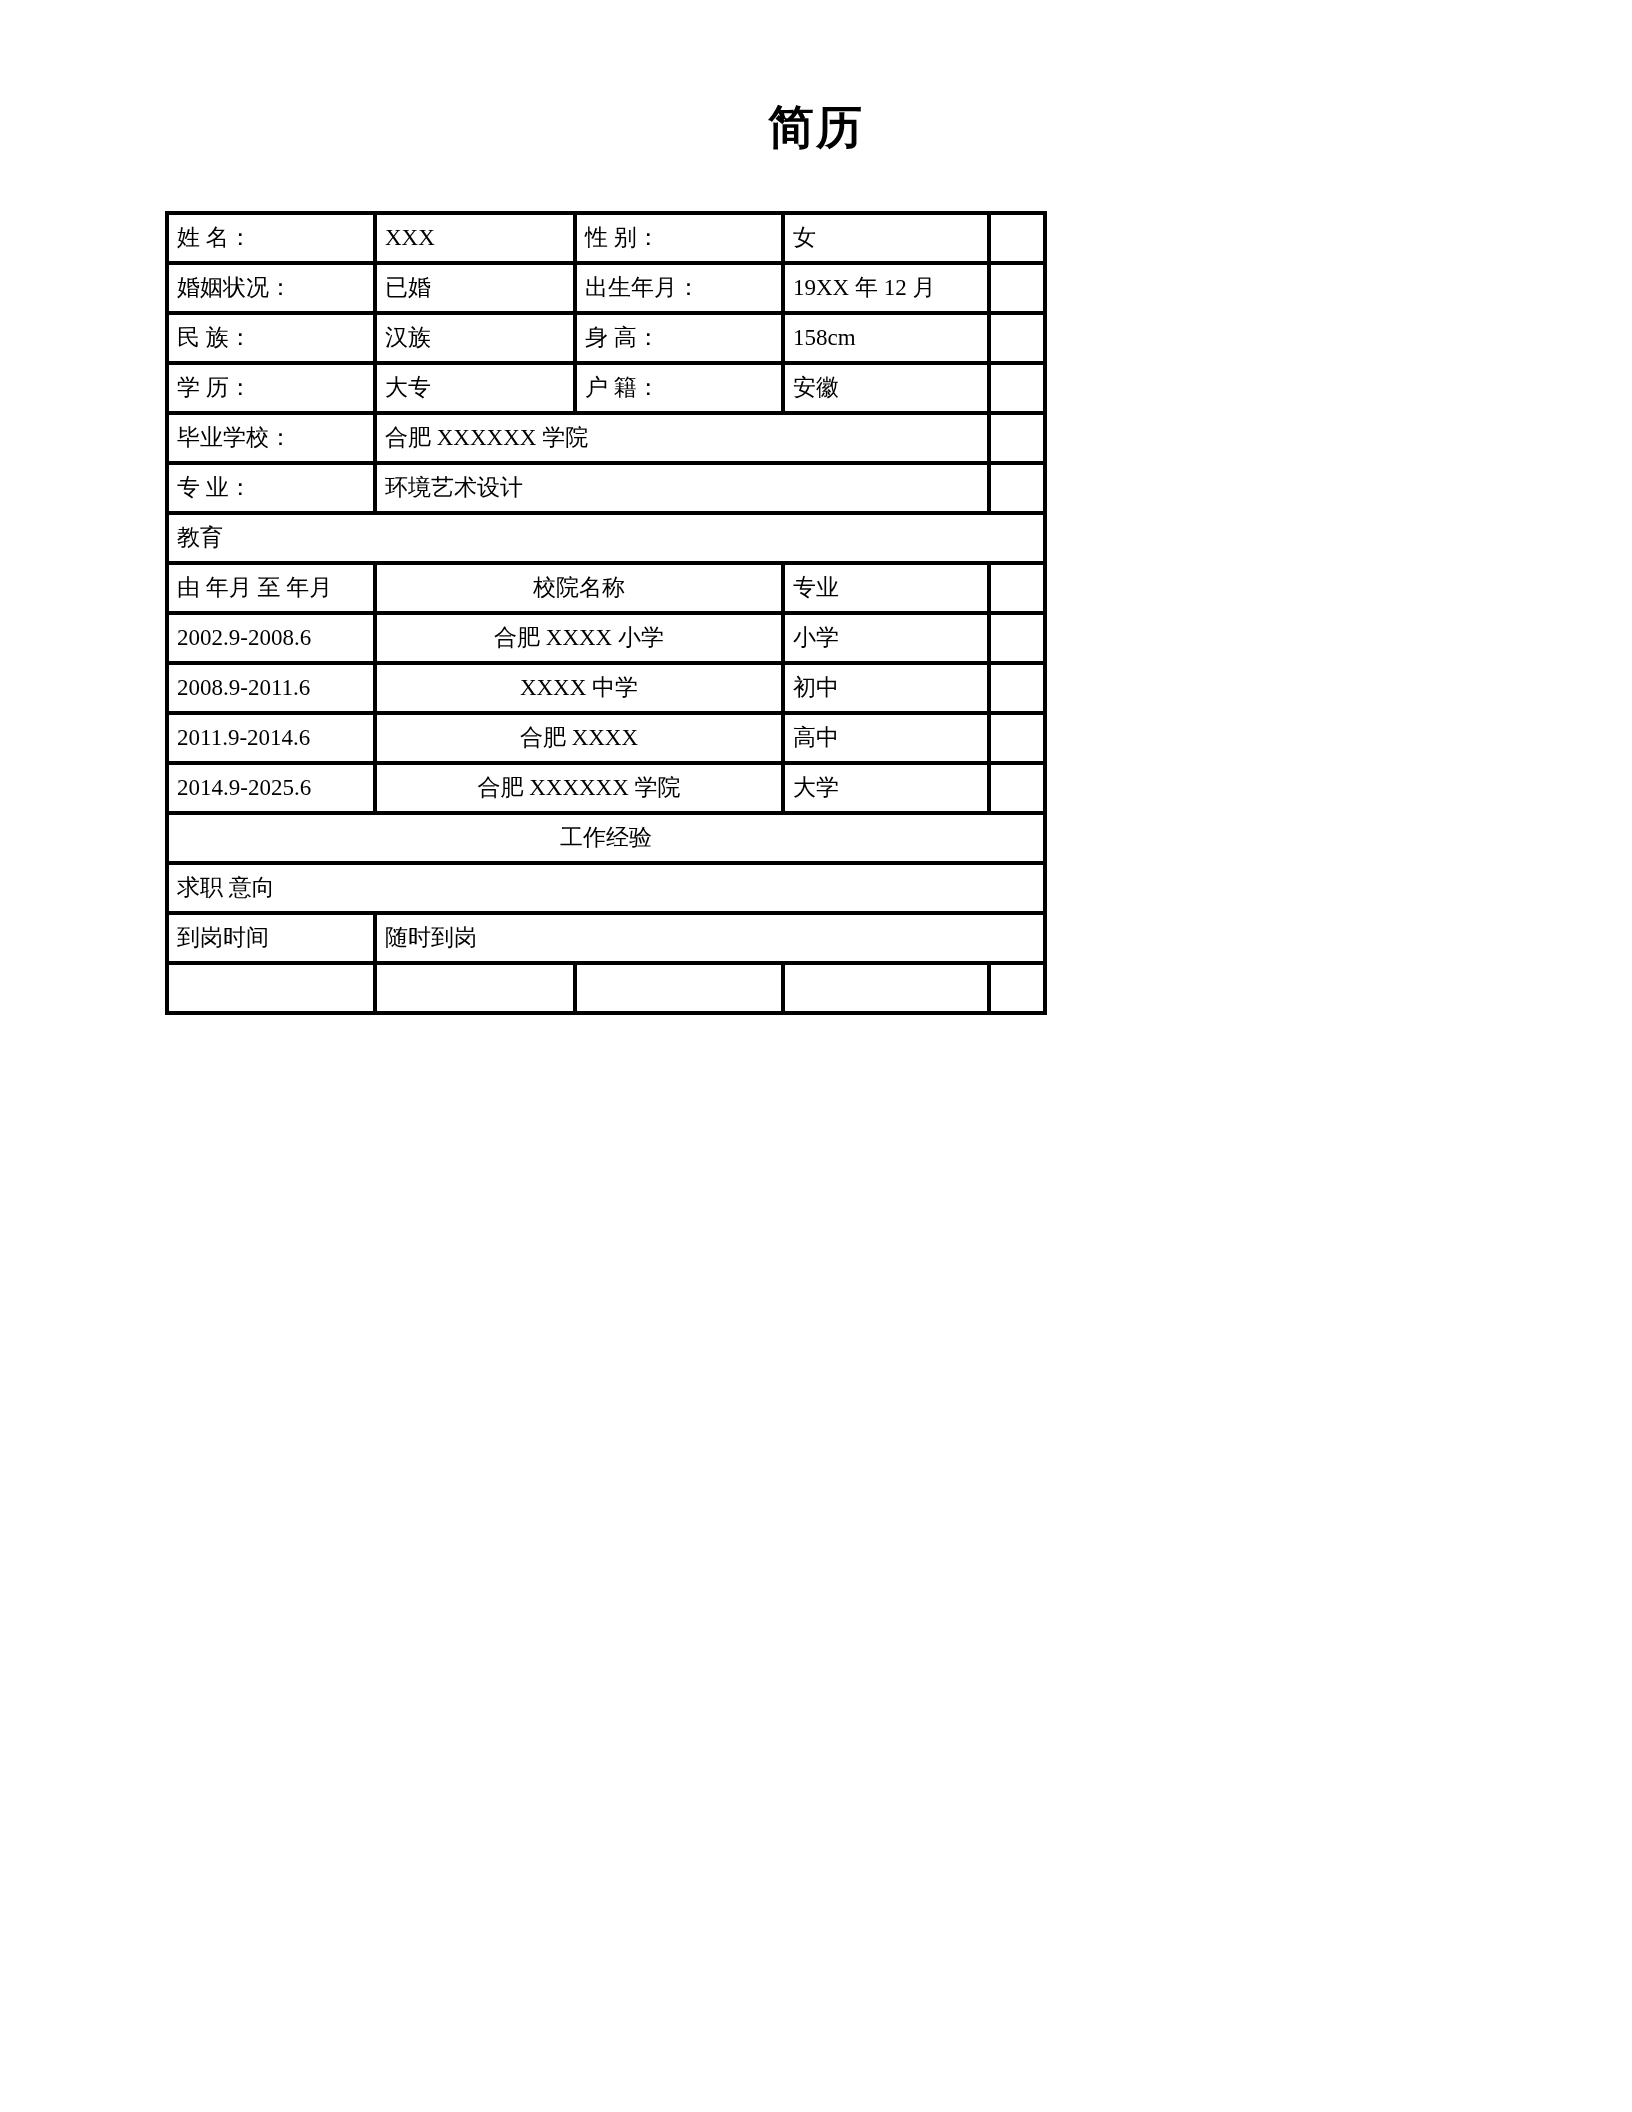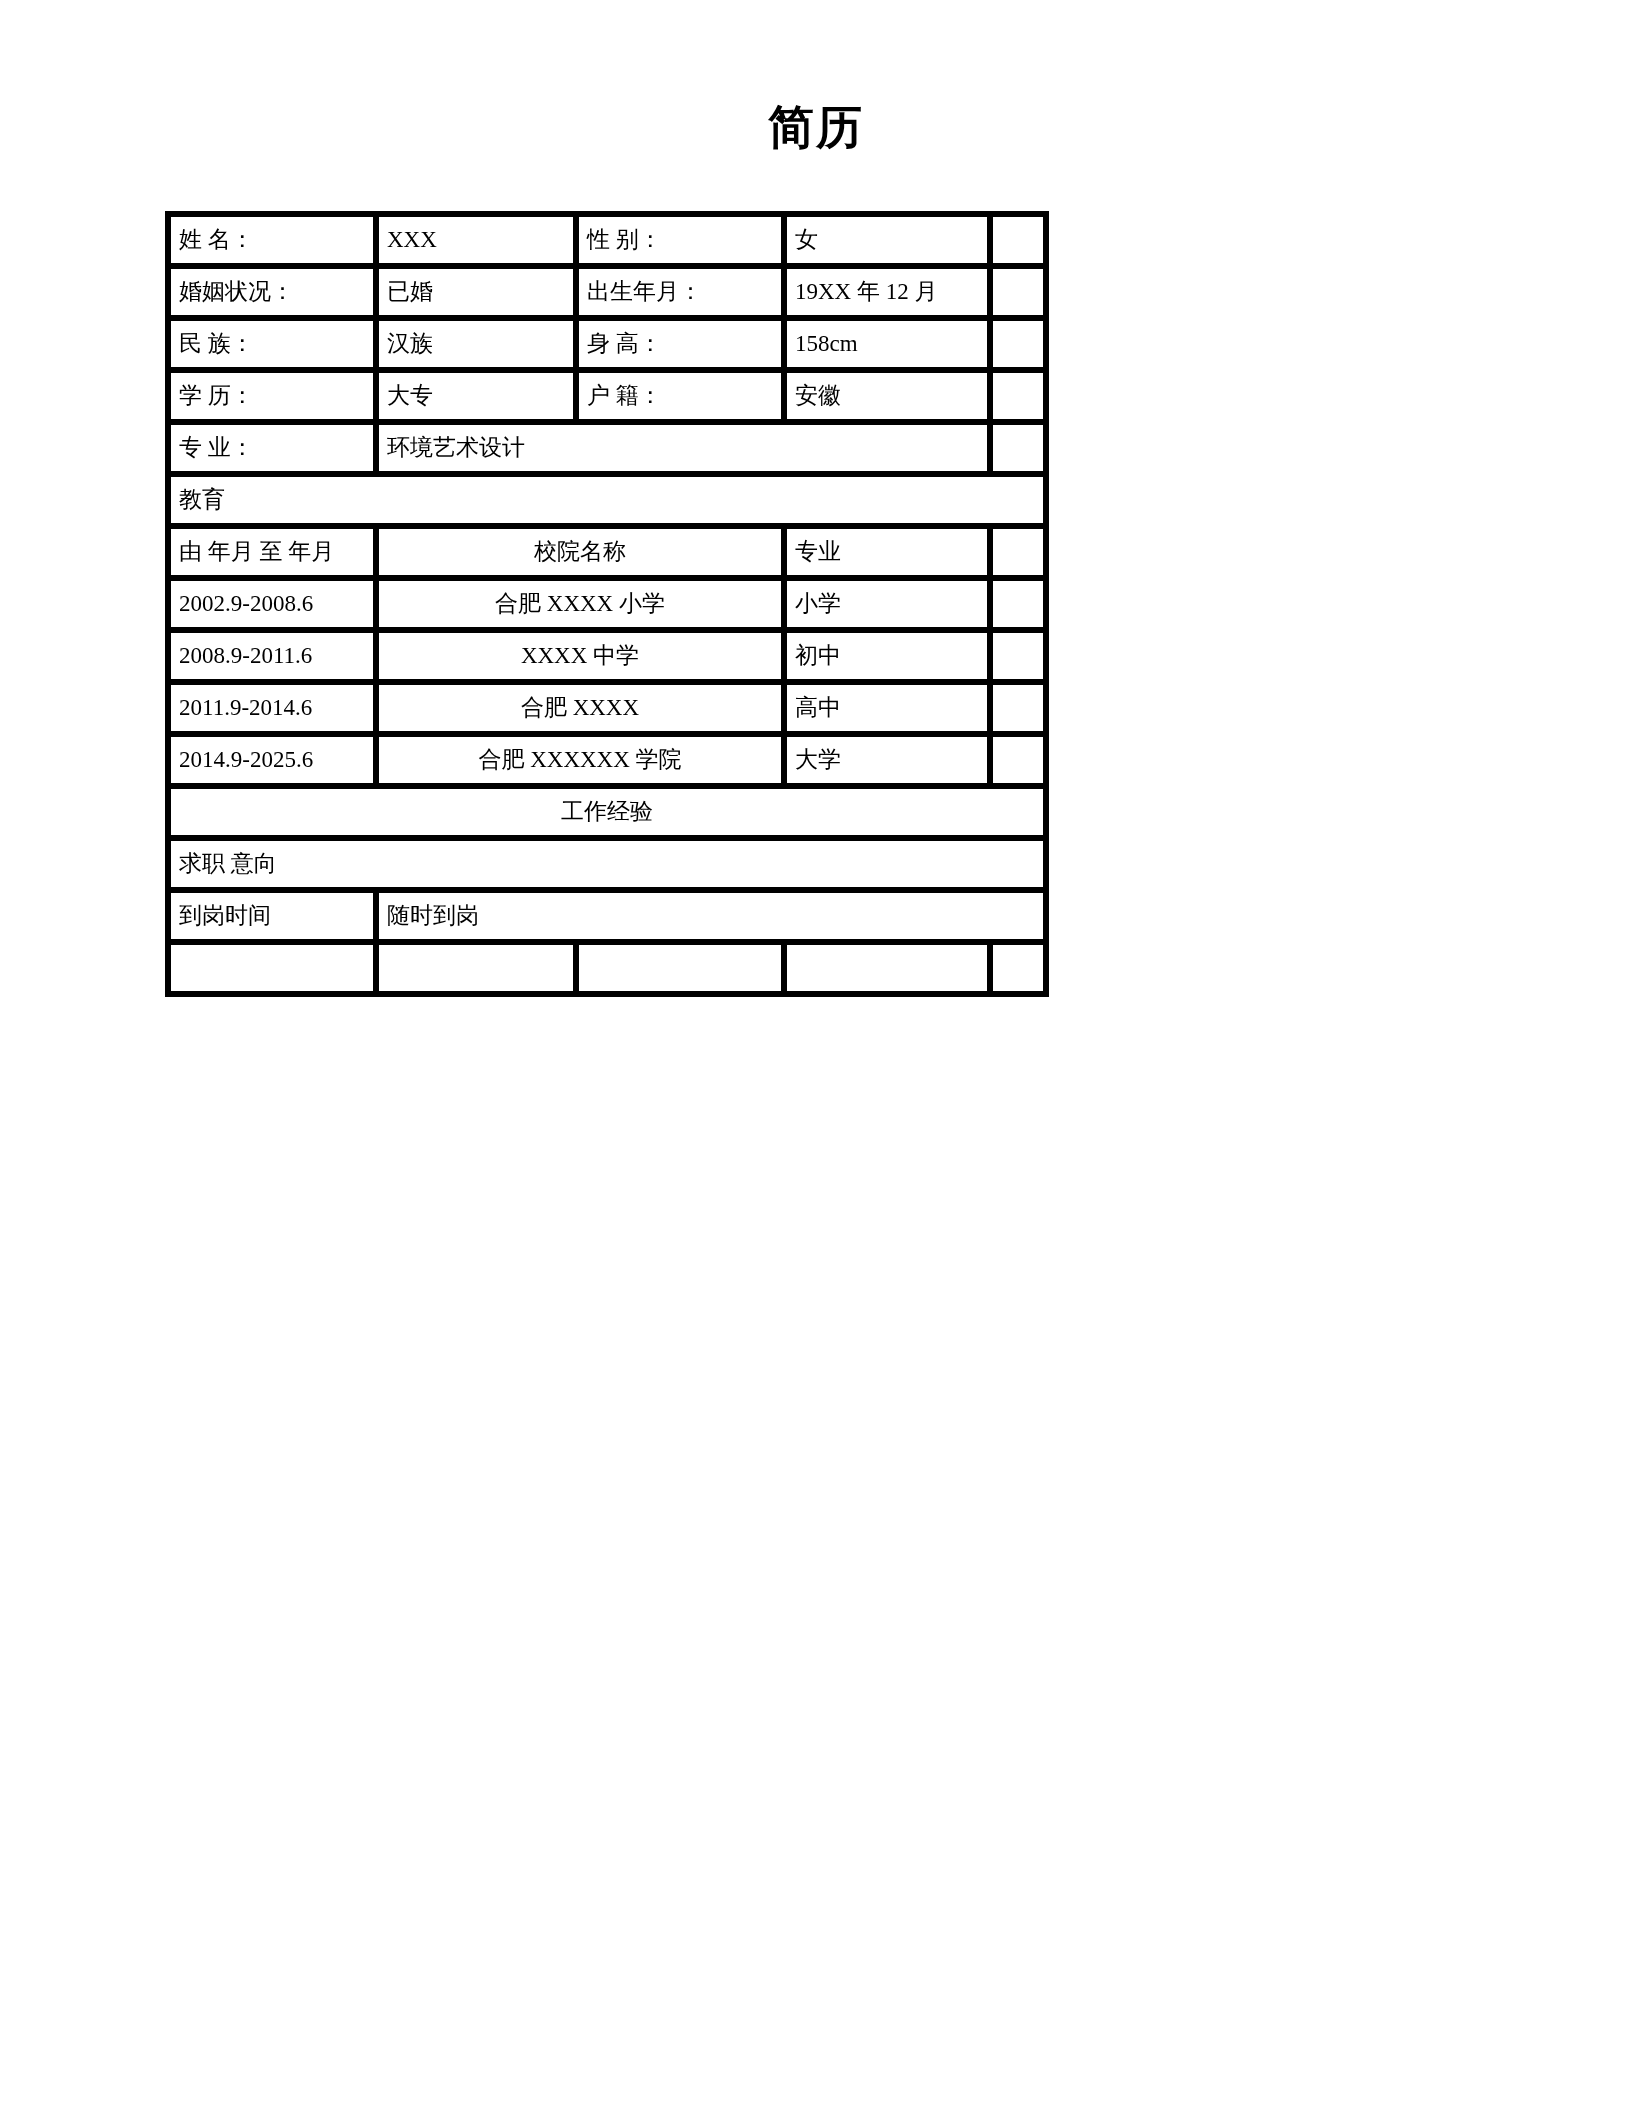--- a/index.html
+++ b/index.html
@@ -28,21 +28,21 @@
   .table-wrap{
     margin:56px 0 0 165px;
     width:878px;
   }
   table.resume{
     border-collapse:collapse;
     width:878px;
     table-layout:fixed;
   }
   table.resume td{
-    border:6px solid #000000;
+    border:4px solid #000000;
     padding:0 8px;
     font-size:23px;
     line-height:1.3;
     vertical-align:middle;
     height:46px;
     word-break:break-word;
     margin-left:6px;
   }
   .r-h{height:46px;}
   .sect-title{
@@ -114,20 +114,25 @@
         </tr>
 
         <tr class="r-h">
           <td>学 历：</td>
           <td>大专</td>
           <td>户 籍：</td>
           <td>安徽</td>
           <td></td>
         </tr>
 
+        <tr class="r-h">
+          <td>毕业学校：</td>
+          <td colspan="3">合肥 XXXXXX 学院</td>
+          <td></td>
+        </tr>
 
         <tr class="r-h">
           <td>专 业：</td>
           <td colspan="3">环境艺术设计</td>
           <td></td>
         </tr>
 
         <tr class="r-h">
           <td colspan="5" class="sect-title">教育</td>
         </tr>

